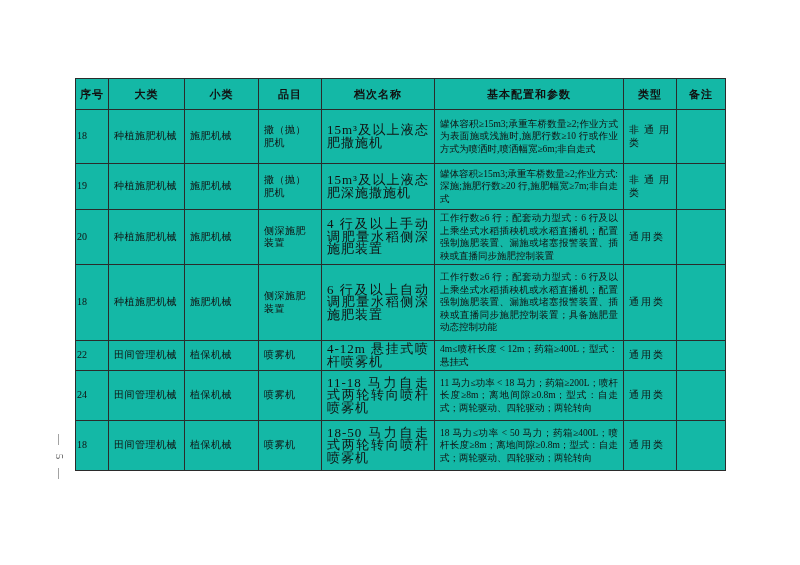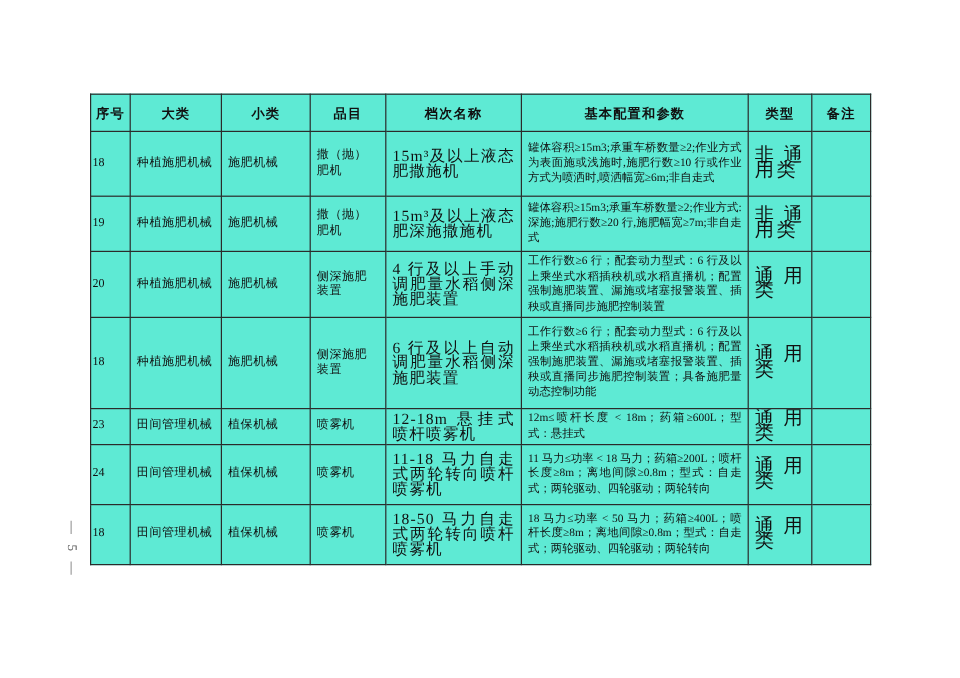--- a/index.html
+++ b/index.html
@@ -25,21 +25,21 @@
     letter-spacing: 3px;
     white-space: nowrap;
     color: #555555;
   }
   table.doc-table {
     position: absolute;
     left: 75px; top: 78px;
     width: 650px;
     border-collapse: collapse;
     table-layout: fixed;
-    background: #5eead4;
+    background: #14b8a6;
   }
   .doc-table th, .doc-table td {
     border: 1px solid #2b2b2b;
     overflow: hidden;
     vertical-align: middle;
     word-break: break-all;
   }
   .doc-table th {
     font-weight: bold;
     font-size: 11px;
@@ -63,21 +63,21 @@
     text-align: justify;
     text-justify: inter-ideograph;
     letter-spacing: 1px;
   }
   td.c-config {
     text-align: justify;
     text-justify: inter-ideograph;
     margin-left: 18px;
   }
   td.c-type {
-    font-size: 16px;
+    font-size: 10px;
     letter-spacing: 2px;
     text-align: justify;
     text-justify: inter-ideograph;
   }
   td.c-remark { }
   tbody tr.r0 { height: 54px; }
   tbody tr.r1 { height: 46px; }
   tbody tr.r2 { height: 54px; }
   tbody tr.r3 { height: 76px; }
   tbody tr.r4 { height: 28px; }
@@ -149,27 +149,27 @@
       <tr class="r3">
         <td class="c-no">18</td>
         <td class="c-major">种植施肥机械</td>
         <td class="c-minor">施肥机械</td>
         <td class="c-item">侧深施肥装置</td>
         <td class="c-grade">6 行及以上自动调肥量水稻侧深施肥装置</td>
         <td class="c-config">工作行数≥6 行；配套动力型式：6 行及以上乘坐式水稻插秧机或水稻直播机；配置强制施肥装置、漏施或堵塞报警装置、插秧或直播同步施肥控制装置；具备施肥量动态控制功能</td>
         <td class="c-type">通用类</td>
         <td class="c-remark"></td>
       </tr>
-      <tr class="r5">
-        <td class="c-no">23</td>
+      <tr class="r4">
+        <td class="c-no">22</td>
         <td class="c-major">田间管理机械</td>
         <td class="c-minor">植保机械</td>
         <td class="c-item">喷雾机</td>
-        <td class="c-grade">12-18m 悬挂式喷杆喷雾机</td>
-        <td class="c-config">12m≤喷杆长度 &lt; 18m；药箱≥600L；型式：悬挂式</td>
+        <td class="c-grade">4-12m 悬挂式喷杆喷雾机</td>
+        <td class="c-config">4m≤喷杆长度 &lt; 12m；药箱≥400L；型式：悬挂式</td>
         <td class="c-type">通用类</td>
         <td class="c-remark"></td>
       </tr>
       <tr class="r6">
         <td class="c-no">24</td>
         <td class="c-major">田间管理机械</td>
         <td class="c-minor">植保机械</td>
         <td class="c-item">喷雾机</td>
         <td class="c-grade">11-18 马力自走式两轮转向喷杆喷雾机</td>
         <td class="c-config">11 马力≤功率 &lt; 18 马力；药箱≥200L；喷杆长度≥8m；离地间隙≥0.8m；型式：自走式；两轮驱动、四轮驱动；两轮转向</td>

